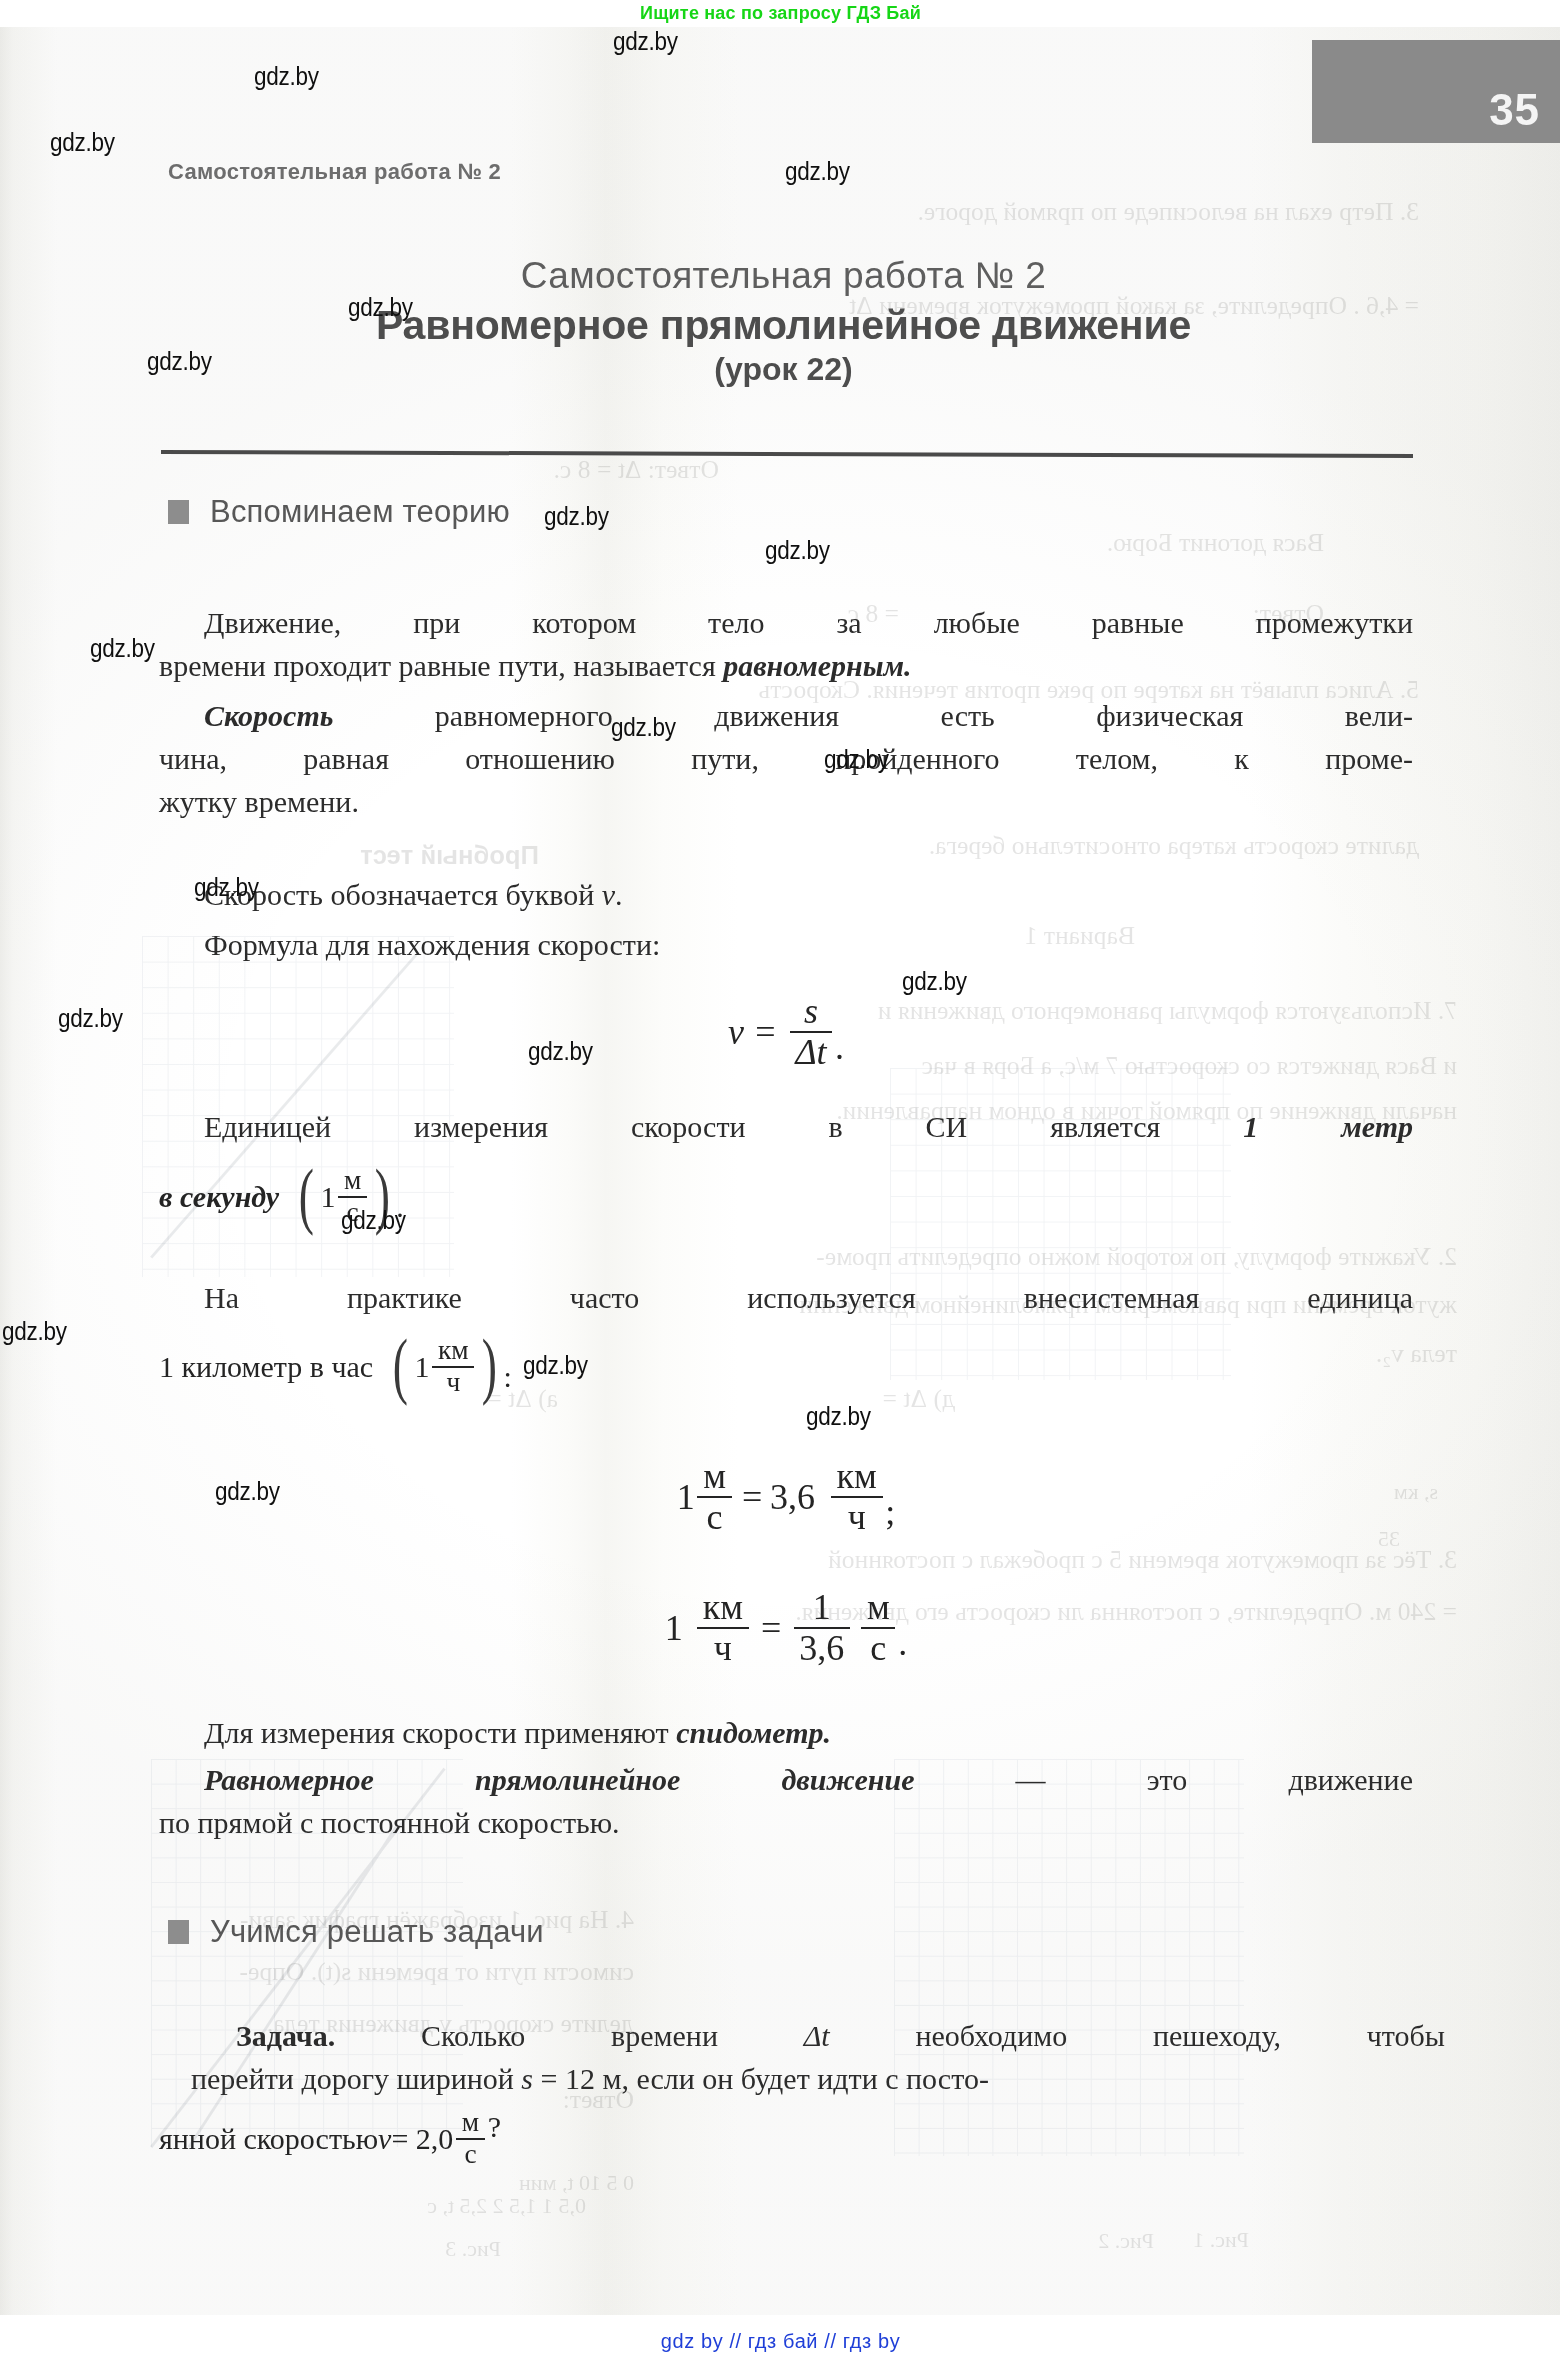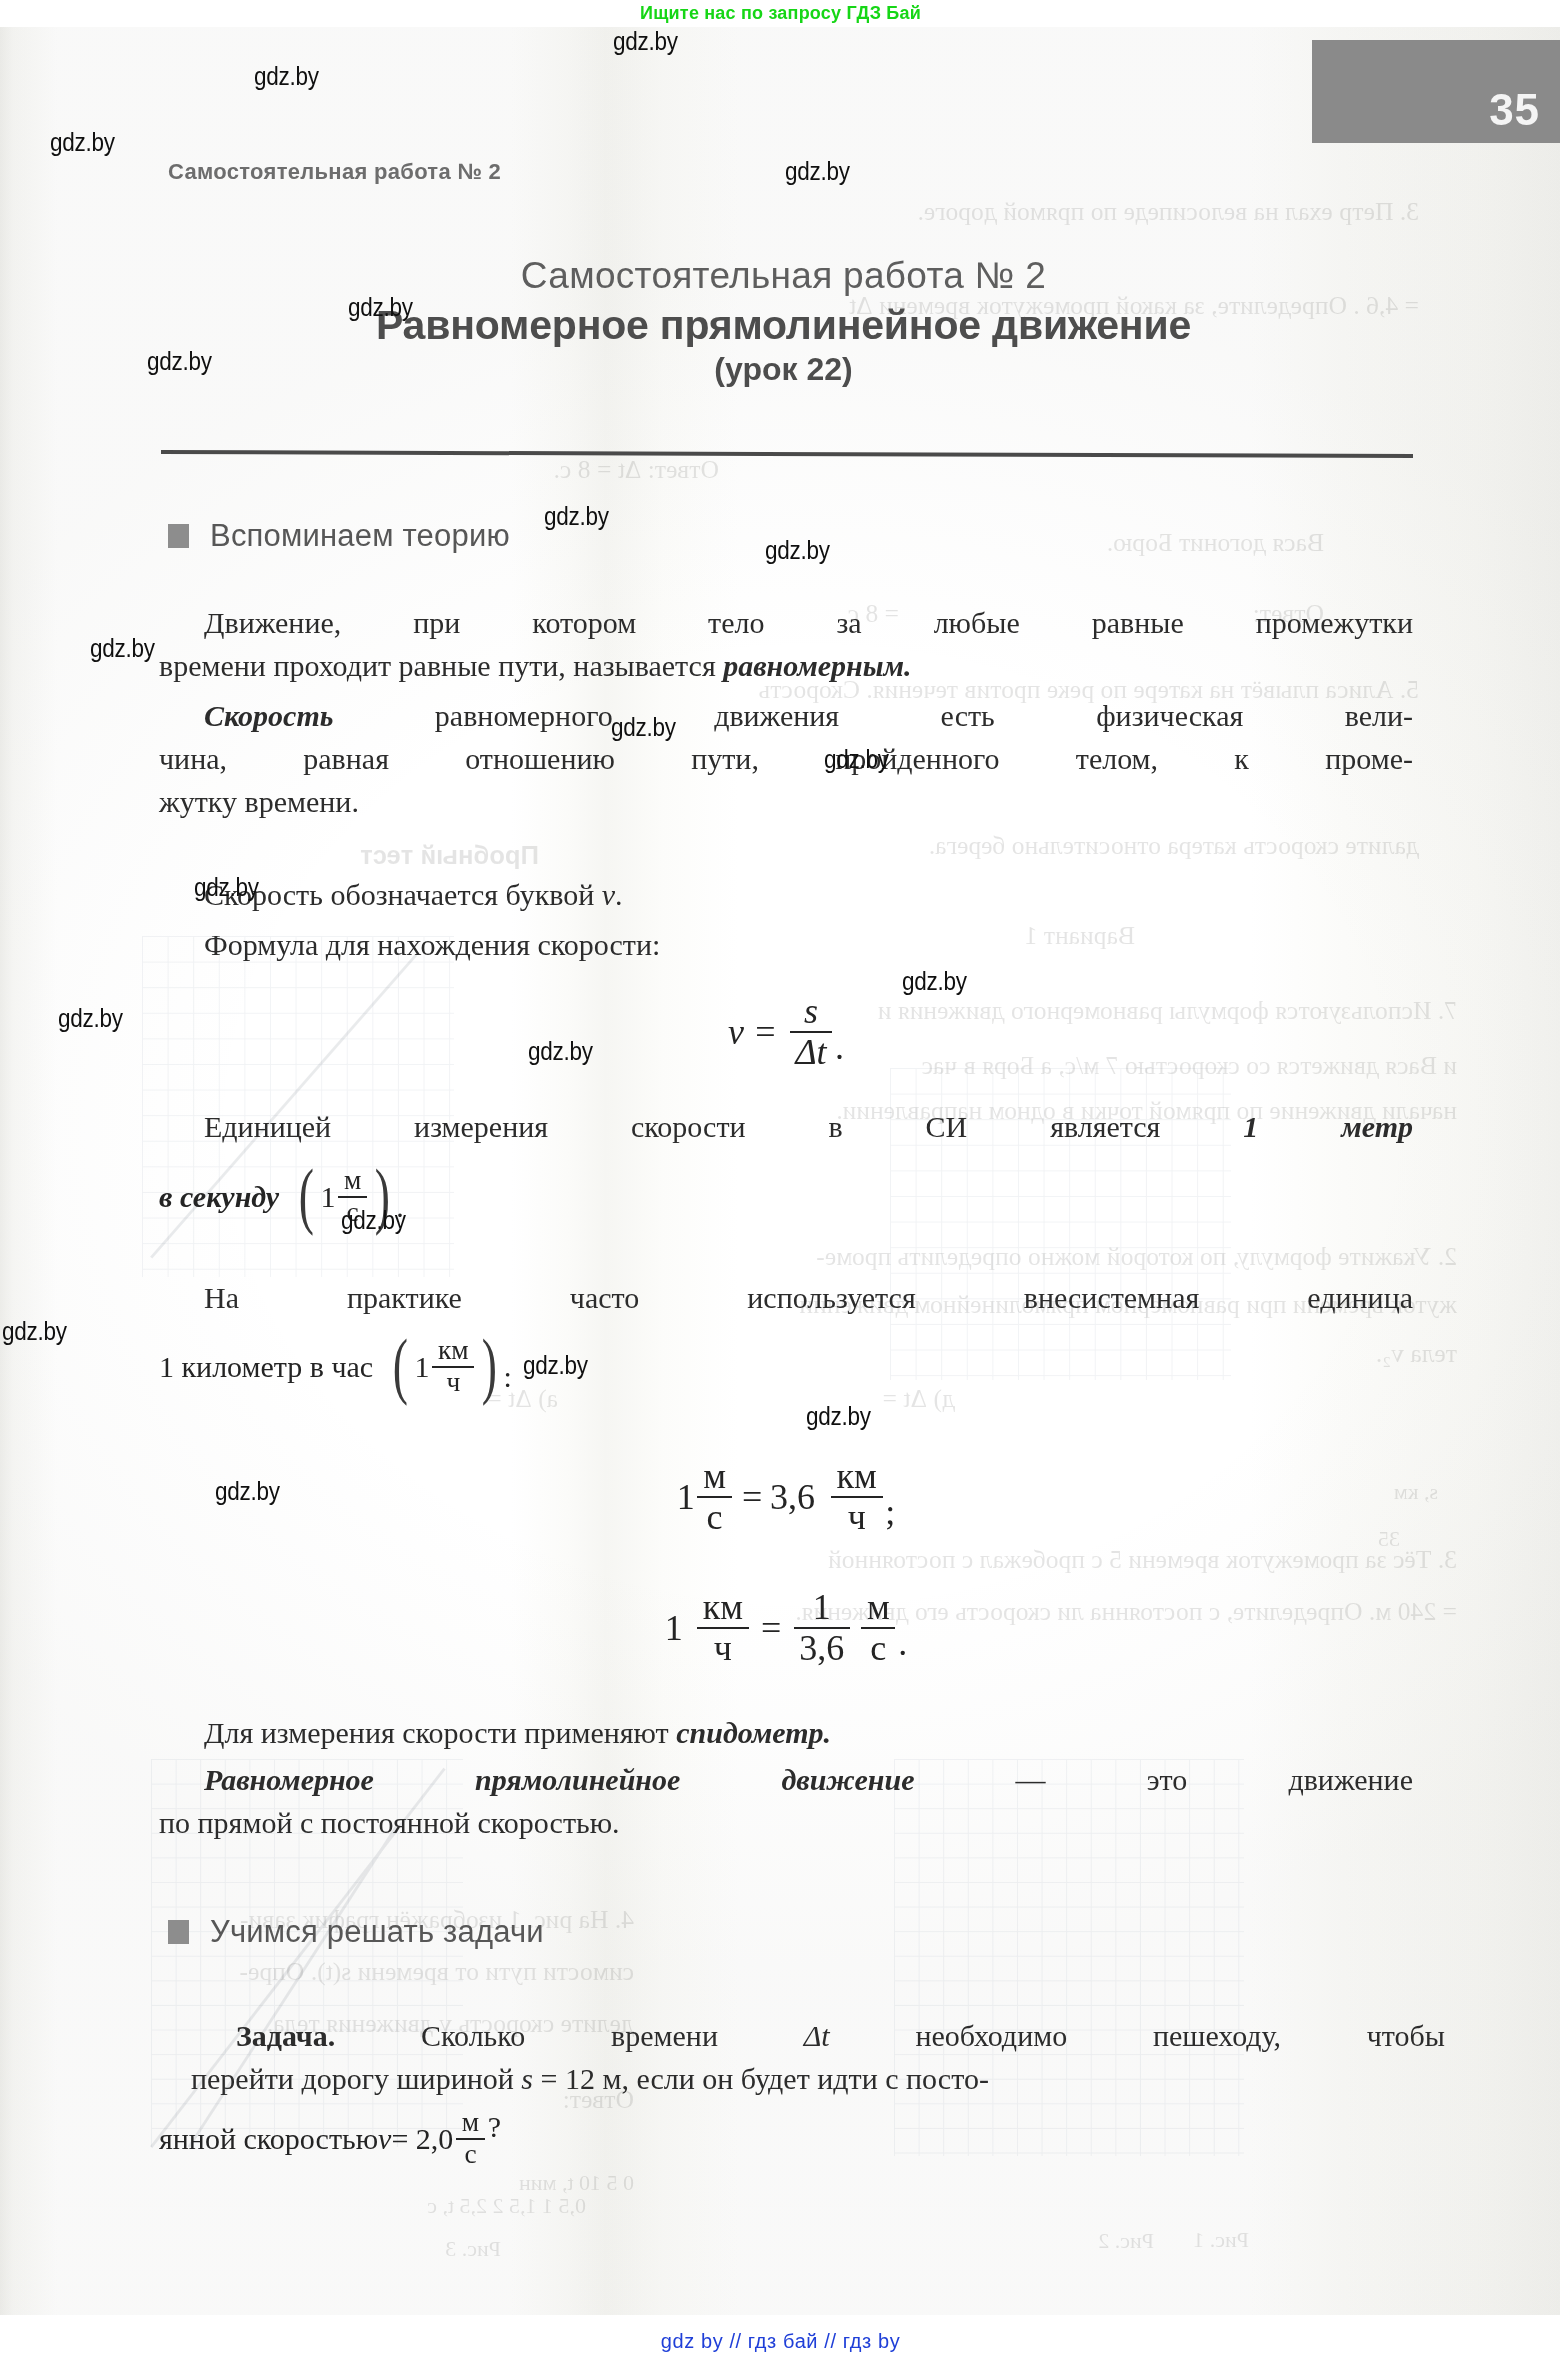--- a/index.html
+++ b/index.html
@@ -347,21 +347,21 @@
 
   <div class="running-head">Самостоятельная работа № 2</div>
 
   <div class="heading-block">
     <div class="h-line1">Самостоятельная работа № 2</div>
     <div class="h-line2">Равномерное прямолинейное движение</div>
     <div class="h-line3">(урок 22)</div>
   </div>
   <div class="heading-rule"></div>
 
-  <div class="section-head" style="left:168px; top:518px;">
+  <div class="section-head" style="left:168px; top:494px;">
     <span class="sq"></span>
     <span class="label">Вспоминаем теорию</span>
   </div>
 
   <div class="para" style="left:159px; top:601px; width:1254px;">
     <span class="just-line" style="text-indent:0;">
       <span style="display:inline-block;width:45px;"></span><span>Движение, при котором тело за любые равные промежутки</span>
     </span>
     <span class="just-line last-line">
       <span>времени проходит равные пути, называется </span><span class="ital">равномерным.</span>

